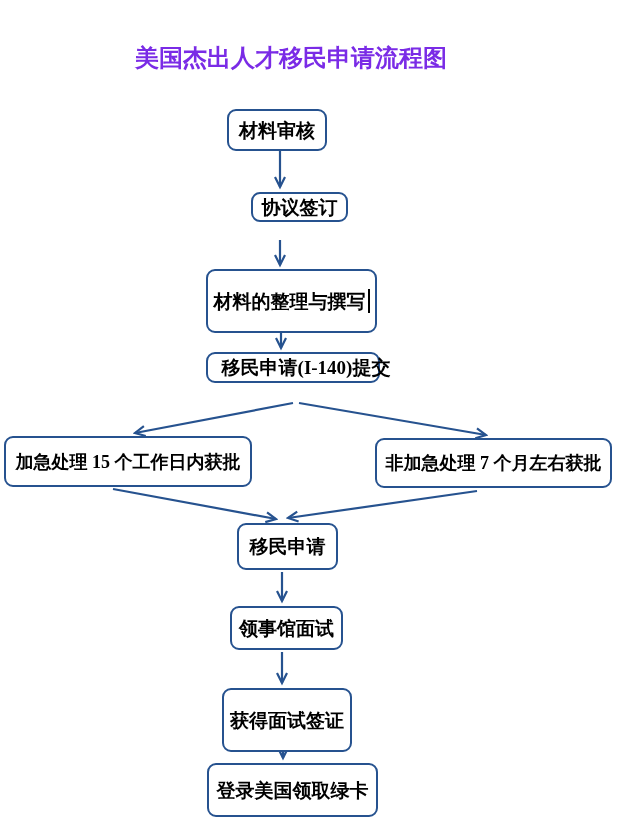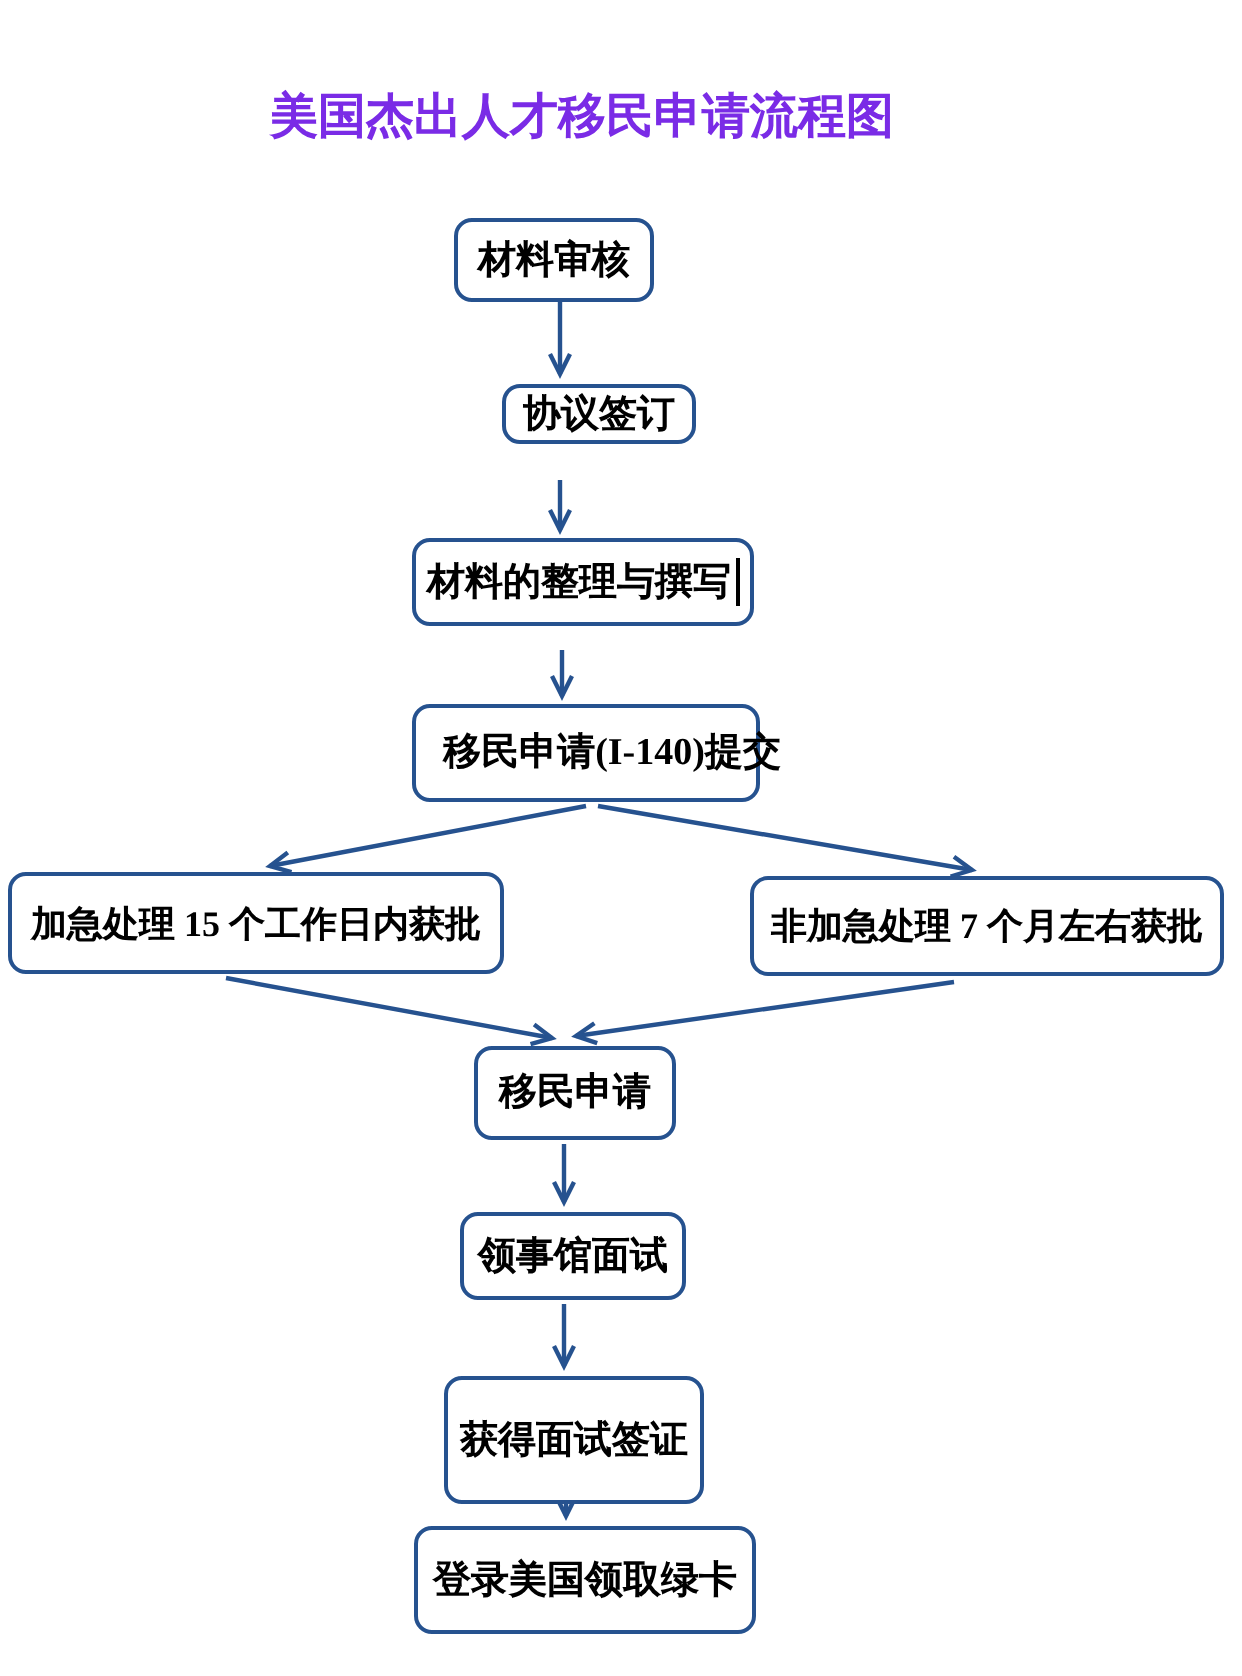--- a/index.html
+++ b/index.html
@@ -47,22 +47,22 @@
     align-items: center;
     justify-content: center;
     font-size: 19px;
     font-weight: bold;
     color: var(--node-text);
     white-space: nowrap;
     line-height: 1;
   }
   #n1  { left: 227px; top:  97px; width: 100px; height: 42px; margin-top: 12px; }
   #n2  { left: 214px; top: 192px; width:  97px; height: 30px; margin-left: 37px; }
-  #n3  { left: 206px; top: 269px; width: 171px; height: 44px; }
-  #n4  { left: 206px; top: 352px; width: 174px; height: 49px; padding-left: 26px; }
+  #n3  { left: 206px; top: 269px; width: 171px; height: 64px; }
+  #n4  { left: 206px; top: 352px; width: 174px; height: 31px; padding-left: 26px; }
   #n5  { left:   4px; top: 436px; width: 248px; height: 51px; font-size: 18px; }
   #n6  { left: 375px; top: 438px; width: 237px; height: 50px; font-size: 18px; }
   #n7  { left: 237px; top: 523px; width: 101px; height: 47px; }
   #n8  { left: 230px; top: 606px; width: 113px; height: 44px; }
   #n9  { left: 222px; top: 688px; width: 130px; height: 64px; }
   #n10 { left: 207px; top: 763px; width: 171px; height: 54px; }
   .text-cursor {
     display: inline-block;
     width: 2px;
     height: 24px;

